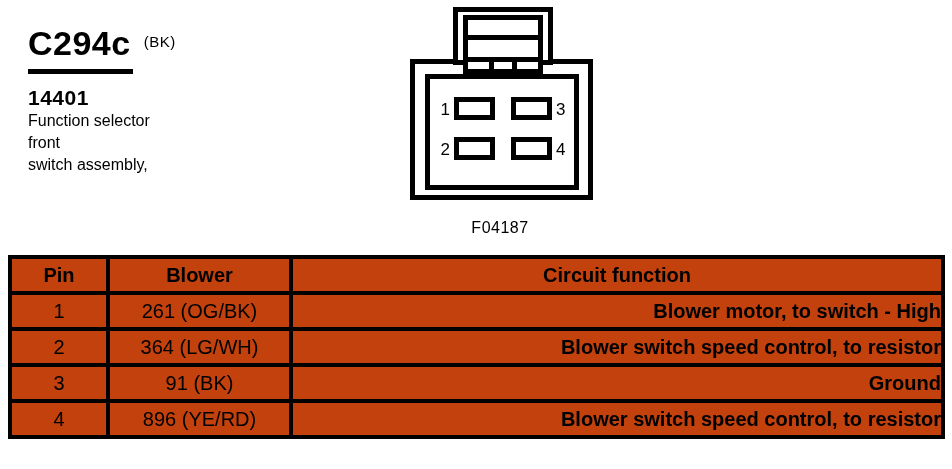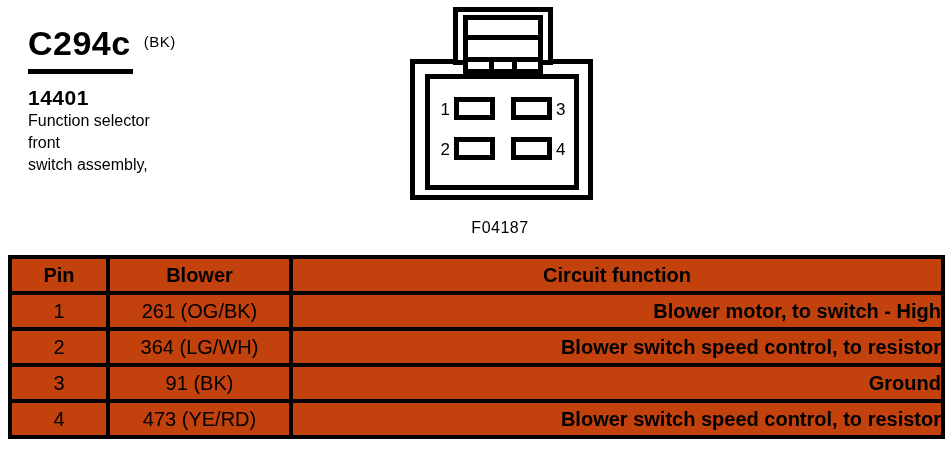--- a/index.html
+++ b/index.html
@@ -126,19 +126,19 @@
         <td>364 (LG/WH)</td>
         <td class="fn-col">Blower switch speed control, to resistor</td>
       </tr>
       <tr>
         <td>3</td>
         <td>91 (BK)</td>
         <td class="fn-col">Ground</td>
       </tr>
       <tr>
         <td>4</td>
-        <td>473 (YE/RD)</td>
+        <td>896 (YE/RD)</td>
         <td class="fn-col">Blower switch speed control, to resistor</td>
       </tr>
     </tbody>
   </table>
 
 </div>
 
 </body></html>

